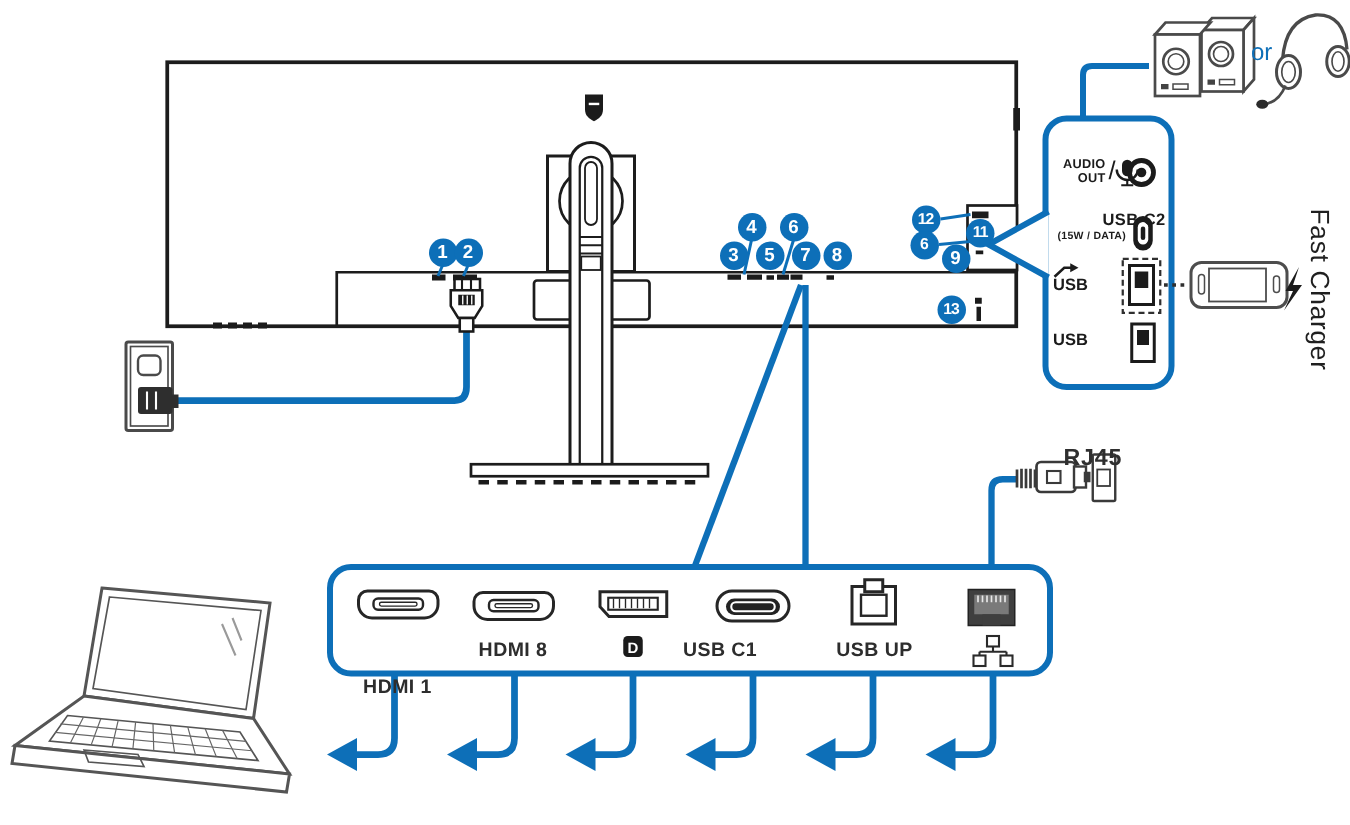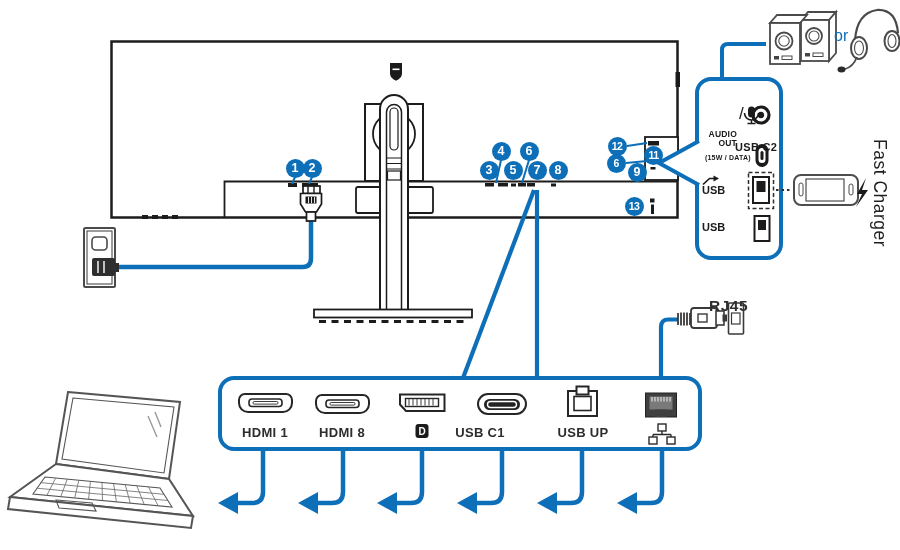--- a/index.html
+++ b/index.html
@@ -7,21 +7,21 @@
          font-family:"Liberation Sans",sans-serif;}
   .stage svg.art{position:absolute;left:0;top:0;}
   .callout{position:absolute;width:19px;height:19px;border-radius:50%;background:#0d6fb8;
            color:#fff;font-weight:bold;font-size:12.5px;display:flex;align-items:center;
            justify-content:center;line-height:1;}
   .callout.wide{font-size:10.5px;letter-spacing:-0.6px;}
   .port-label{position:absolute;transform:translateX(-50%);font-size:13px;font-weight:bold;
               color:#2d2d2d;letter-spacing:0.3px;white-space:nowrap;}
   .sp-text{position:absolute;color:#1b1b1b;white-space:nowrap;}
   .audio-stack{left:699px;top:105px;width:38px;text-align:right;font-size:8.5px;
-               font-weight:bold;line-height:9px;letter-spacing:0.2px;margin-top:25px;}
+               font-weight:bold;line-height:9px;letter-spacing:0.2px;}
   .slash{left:739px;top:104px;font-size:17px;font-weight:400;}
   .usbc2{left:735px;top:141px;font-size:11px;font-weight:bold;letter-spacing:0.3px;}
   .usbc2sub{left:705px;top:153.5px;font-size:7px;font-weight:bold;letter-spacing:0.2px;}
   .usbrow3{left:702px;top:184px;font-size:11px;font-weight:bold;}
   .usbrow4{left:702px;top:221px;font-size:11px;font-weight:bold;}
   .or-label{position:absolute;left:834px;top:27px;font-size:16px;font-weight:normal;color:#0d6fb8;}
   .rj45-label{position:absolute;left:709px;top:281px;font-size:15.5px;font-weight:600;color:#2f2f2f;letter-spacing:0.5px;margin-top:16px;}
   .fast-charger{position:absolute;left:869px;top:139px;writing-mode:vertical-rl;
                 font-size:17.5px;color:#1f1f1f;letter-spacing:0.5px;}
 </style>
@@ -304,21 +304,21 @@
   <div class="callout" style="left:503.5px;top:160.5px">5</div>
   <div class="callout" style="left:519.5px;top:141.5px">6</div>
   <div class="callout" style="left:527.5px;top:160.5px">7</div>
   <div class="callout" style="left:548.5px;top:160.5px">8</div>
   <div class="callout wide" style="left:607.5px;top:136.5px">12</div>
   <div class="callout wide" style="left:644px;top:145.5px">11</div>
   <div class="callout wide" style="left:606.5px;top:153.5px">6</div>
   <div class="callout" style="left:627.5px;top:162.5px">9</div>
   <div class="callout wide" style="left:624.5px;top:196.5px">13</div>
 
-  <div class="port-label" style="left:265px;top:425px">HDMI 1</div>
+  <div class="port-label" style="left:265px;top:450px">HDMI 1</div>
   <div class="port-label" style="left:342px;top:425px">HDMI 8</div>
   <div class="port-label" style="left:480px;top:425px">USB C1</div>
   <div class="port-label" style="left:583px;top:425px">USB UP</div>
 
   <div class="sp-text audio-stack">
     <span style="display:block">AUDIO</span>
     <span style="display:block">OUT</span>
   </div>
   <div class="sp-text slash">/</div>
   <div class="sp-text usbc2">USB C2</div>

